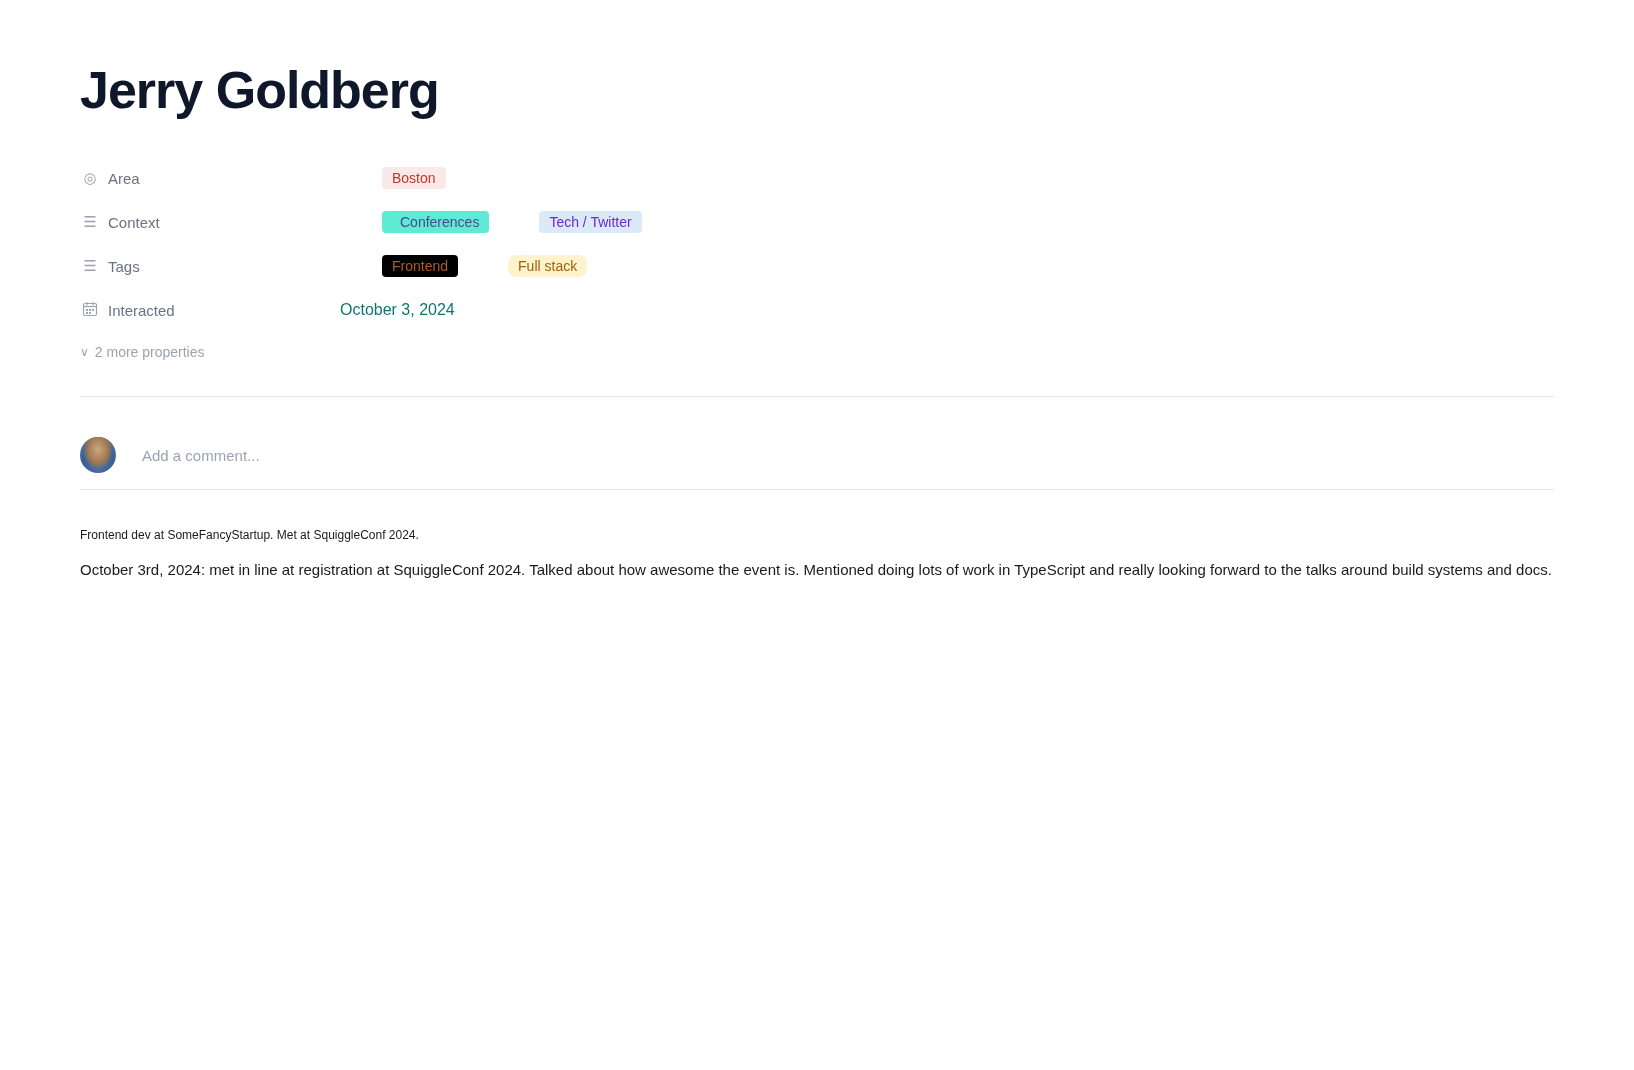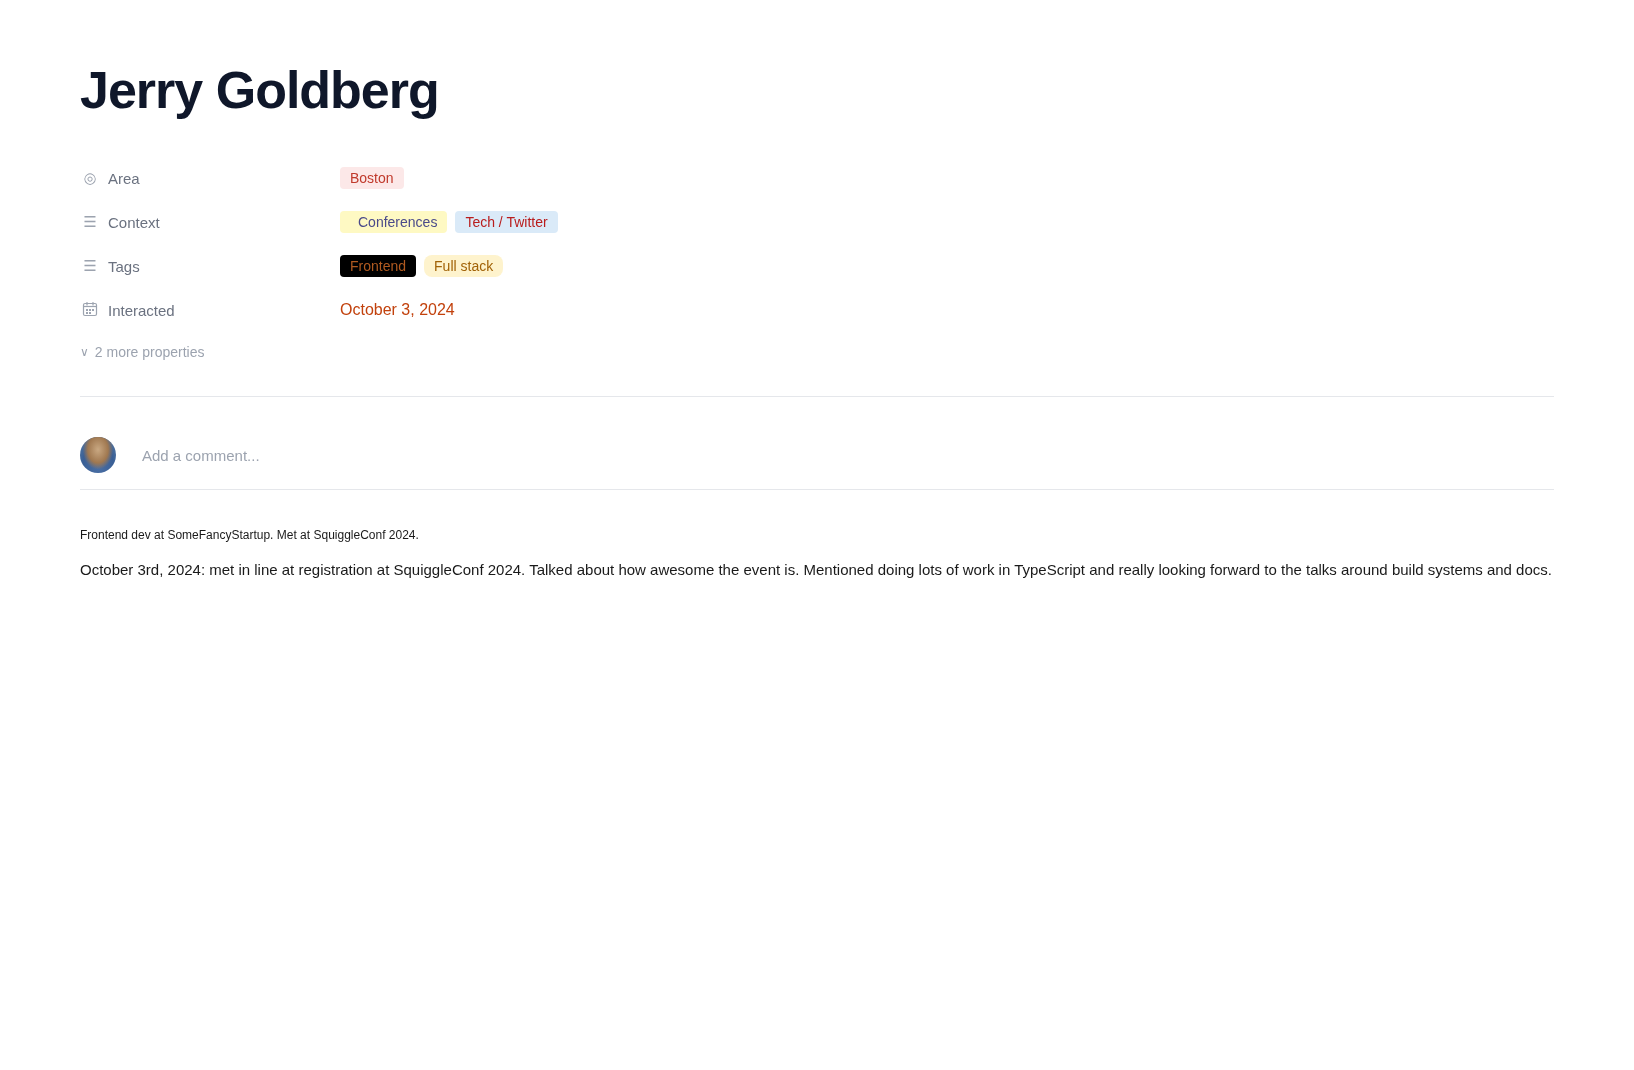--- a/index.html
+++ b/index.html
@@ -62,53 +62,54 @@
       color: #111111;
     }
 
     .tag {
       display: inline-flex;
       align-items: center;
       padding: 3px 10px;
       border-radius: 4px;
       font-size: 14px;
       font-weight: 400;
+      margin-left: 42px;
     }
 
     .tag-pink {
       background-color: #fce8e8;
       color: #c0392b;
     }
 
     .tag-purple {
-      background-color: #fef9c3;
+      background-color: #5eead4;
       color: #4a4a8a;
       padding-left: 18px;
     }
 
     .tag-blue {
       background-color: #daeaf8;
-      color: #b91c1c;
+      color: #6d28d9;
     }
 
     .tag-orange {
       background-color: #000000;
       color: #b05a20;
       text-align: center;
     }
 
     .tag-yellow {
       background-color: #fef3cd;
       color: #a16207;
       border-radius: 8px;
     }
 
     .date-value {
       font-size: 16px;
-      color: #c2410c;
+      color: #0f766e;
     }
 
     .more-properties {
       display: flex;
       align-items: center;
       gap: 6px;
       color: #9ca3af;
       font-size: 14px;
       cursor: pointer;
       padding: 8px 0;

